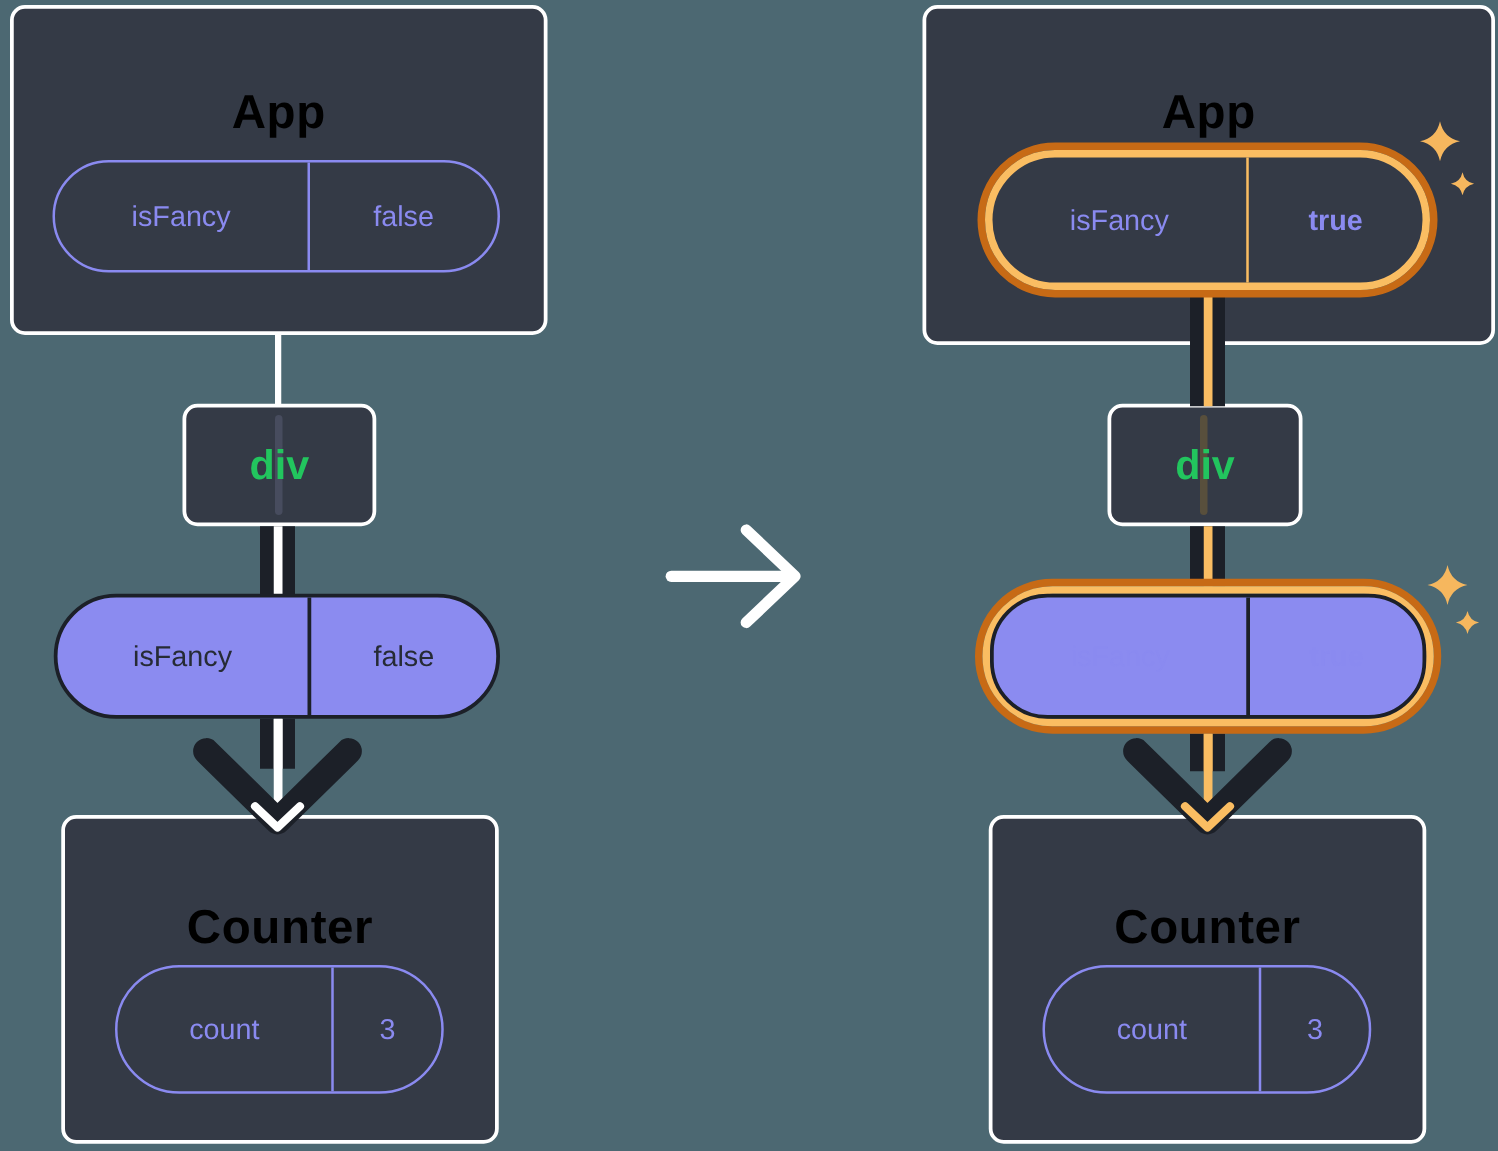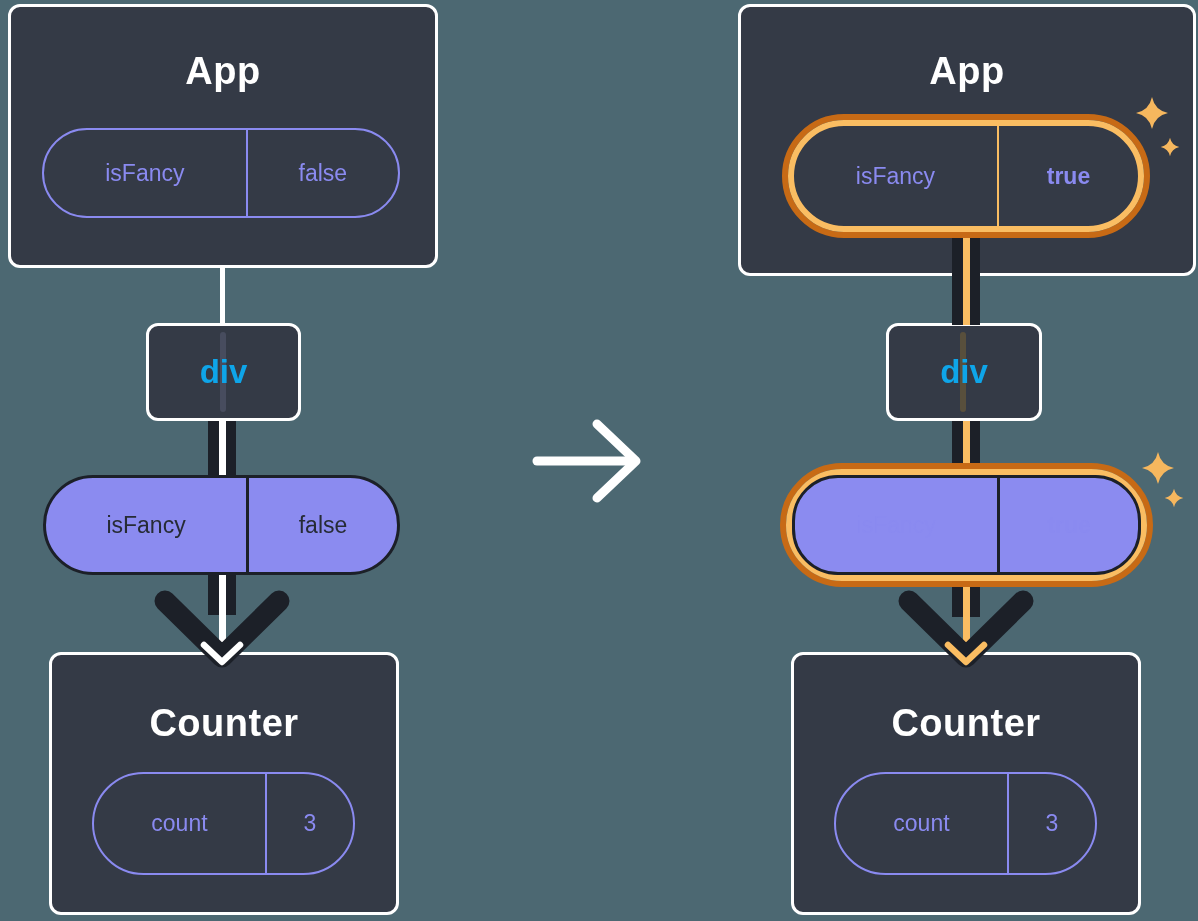--- a/index.html
+++ b/index.html
@@ -13,22 +13,22 @@
     --orange-dark:#C76A15;
     --orange-light:#FABD62;
     --sparkle:#F6B75E;
   }
   html,body{margin:0;padding:0;}
   body{font-family:"Liberation Sans", sans-serif; background:var(--bg);}
   #stage{position:relative; width:1198px; height:921px; background:var(--bg); overflow:hidden;}
 
   .box{position:absolute; background:var(--box); border:3px solid var(--box-border);
        border-radius:12px; box-sizing:border-box; z-index:1;}
-  .box-title{position:absolute; text-align:center; color:#ffffff; font-size:38px; font-weight:600;
-       letter-spacing:.5px; z-index:2;}
+  .box-title{position:absolute; text-align:center; color:#000000; font-size:38px; font-weight:600;
+       letter-spacing:.5px; z-index:2;margin-top:19px;}
 
   
   .pill{position:absolute; display:flex; box-sizing:border-box; z-index:6; border-radius:60px;}
   .pill-outline{border:2px solid var(--purple); color:var(--purple);}
   .pill-filled{background:var(--purple-fill); border:3px solid var(--ink); color:var(--pill-text-dark);}
   .cell{display:flex; align-items:center; justify-content:center; font-size:23px;}
   .cell.value{border-left:2px solid var(--purple);}
   .pill-filled .cell.value{border-left:3px solid var(--ink);}
   .bold{font-weight:700;}
 
@@ -45,21 +45,21 @@
   .ring-pill .cell.value{border-left:3px solid var(--ink);}
 
   
   .cable{position:absolute; background:var(--ink); display:flex; justify-content:center; z-index:5;}
   .cable .core{width:7px; height:100%;}
   .core-white{background:#fff;}
   .core-orange{background:var(--orange-light);}
   .edge{position:absolute; background:#fff; z-index:2;}
   .ghost-line{position:absolute; z-index:1; border-radius:3px;}
   .node-label{position:absolute; inset:0; display:flex; align-items:center; justify-content:center;
-       color:#0ea5e9; font-size:33px; font-weight:600; z-index:2;}
+       color:#22c55e; font-size:33px; font-weight:600; z-index:2;}
   svg{position:absolute; z-index:7; overflow:visible;}
 </style>
 </head>
 <body>
 
 <div id="stage">
 
   <div>
 
     <div class="box" style="left:8px; top:4px; width:430px; height:264px;"></div>

